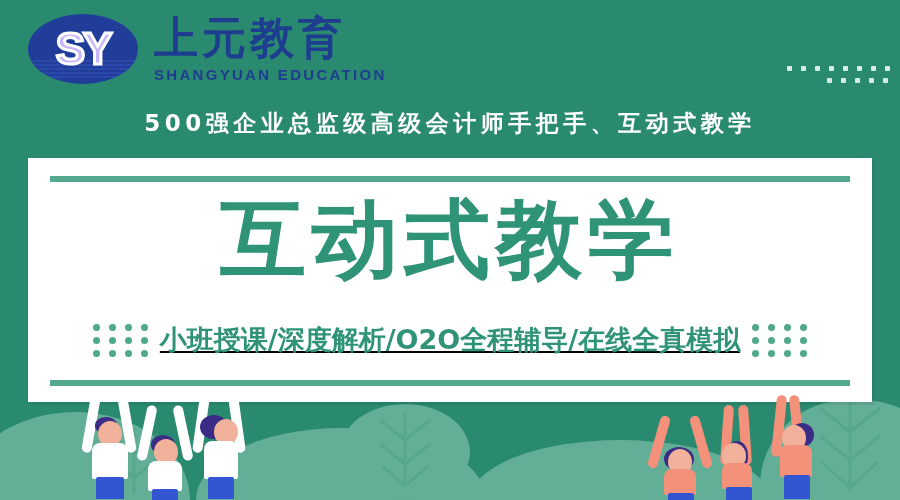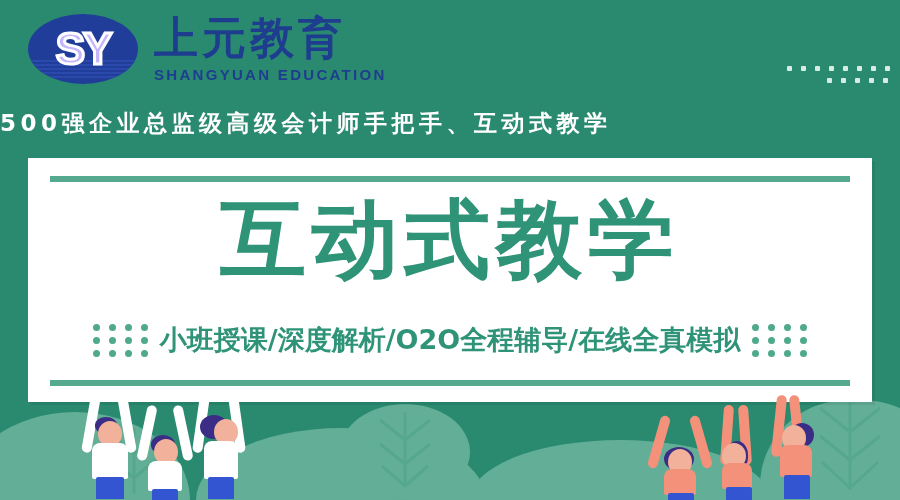--- a/index.html
+++ b/index.html
@@ -54,21 +54,21 @@
   }
 
   
   .dots-top{position:absolute;right:10px;top:66px;}
   .dots-top .row{display:flex;gap:9px;margin-bottom:7px;}
   .dots-top .row.second{justify-content:flex-end;padding-right:2px;}
   .dots-top i{display:block;width:5px;height:5px;background:#d8ece4;border-radius:1px;}
 
   
   .tagline{
-    position:absolute;left:0;top:108px;width:900px;text-align:left;
+    position:absolute;left:0;top:108px;width:900px;text-align:center;
     font-family:"DejaVu Sans","Liberation Sans",sans-serif;
     font-size:23px;font-weight:bold;color:#ffffff;
     letter-spacing:4.5px;
   }
 
   
   .card{
     position:absolute;left:28px;top:158px;width:844px;height:244px;
     background:#ffffff;
     box-shadow:3px 3px 0 rgba(0,0,0,.07);
@@ -82,21 +82,21 @@
   .main-title{
     position:absolute;left:0;right:0;top:38px;text-align:center;
     font-family:"DejaVu Sans","Liberation Sans",sans-serif;
     font-size:86px;font-weight:bold;color:#2f9377;
     letter-spacing:6px;line-height:1;
     white-space:nowrap;
   }
 
   .sub-row{
     position:absolute;left:0;right:0;bottom:44px;
-    display:flex;align-items:center;justify-content:center;gap:12px;
+    display:flex;align-items:center;justify-content:center;gap:12px;text-decoration:underline;
   }
   .sub-text{
     font-family:"DejaVu Sans","Liberation Sans",sans-serif;
     font-size:27px;font-weight:bold;color:#2f9377;
     letter-spacing:0px;white-space:nowrap;
   }
   .dotgrid{display:flex;flex-direction:column;gap:6px;}
   .dotgrid .row{display:flex;gap:9px;}
   .dotgrid i{display:block;width:7px;height:7px;border-radius:50%;background:#4fa98c;}
 

